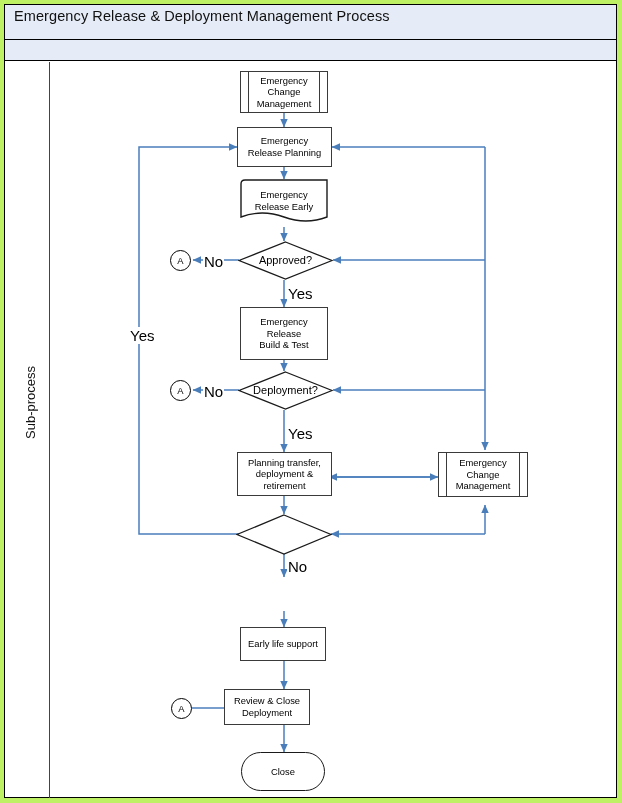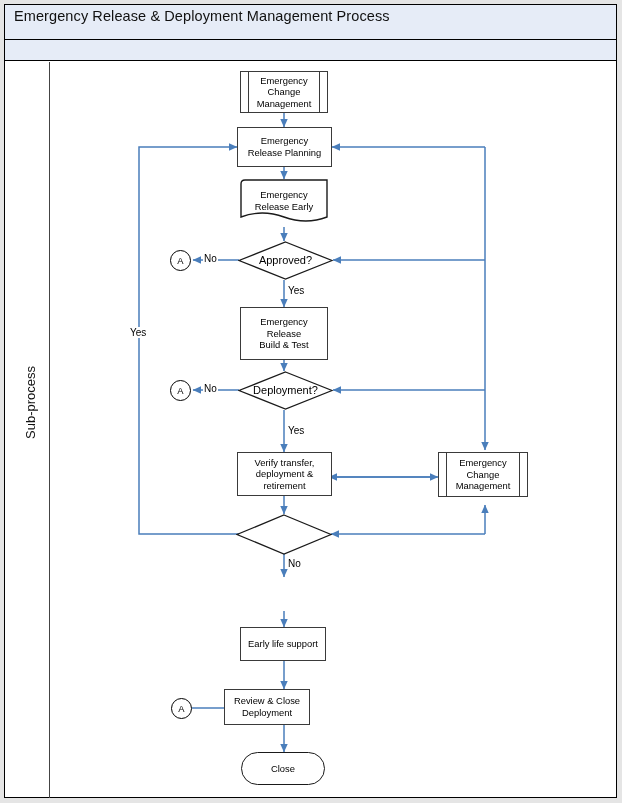--- a/index.html
+++ b/index.html
@@ -8,21 +8,21 @@
     background: #ffffff;
   }
   body {
     font-family: "Liberation Sans", sans-serif;
   }
   #page {
     position: relative;
     width: 622px;
     height: 803px;
     overflow: hidden;
-    background: #e5e5e5;
+    background: #bef264;
   }
   
   .frame {
     position: absolute;
     left: 4px;
     top: 4px;
     width: 613px;
     height: 794px;
     border: 1px solid #000000;
     box-sizing: border-box;
@@ -156,21 +156,21 @@
     align-items: center;
     justify-content: center;
     font-size: 9.4px;
     color: #000000;
     box-sizing: border-box;
     z-index: 3;
   }
   
   .edge-label {
     position: absolute;
-    font-size: 10px;
+    font-size: 15px;
     color: #000000;
     background: #ffffff;
     padding: 0 1px;
     z-index: 4;
     white-space: nowrap;
   }
   
   .edges {
     position: absolute;
     left: 0;
@@ -290,21 +290,21 @@
 
   <div class="diamond-wrap" style="left:238px; top:371px; width:95px; height:39px;">
     <svg width="95" height="39" viewBox="0 0 95 39">
       <path d="M47.5,1 L94,19.5 L47.5,38 L1,19.5 Z" fill="#ffffff" stroke="#1a1a1a" stroke-width="1.3"></path>
     </svg>
     <div class="diamond-label" style="top:14px;">Deployment?</div>
   </div>
 
   <div class="node process" style="left:237px; top:452px; width:95px; height:44px;">
     <div>
-      <div>Verify transfer,</div>
+      <div>Planning transfer,</div>
       <div>deployment &amp;</div>
       <div>retirement</div>
     </div>
   </div>
 
   <div class="node predef" style="left:438px; top:452px; width:90px; height:45px;">
     <div>
       <div>Emergency</div>
       <div>Change</div>
       <div>Management</div>
@@ -322,21 +322,21 @@
     <div>Early life support</div>
   </div>
 
   <div class="node process" style="left:224px; top:689px; width:86px; height:36px;">
     <div>
       <div>Review &amp; Close</div>
       <div>Deployment</div>
     </div>
   </div>
 
-  <div class="node terminator" style="left:241px; top:752px; width:84px; height:33px;">
+  <div class="node terminator" style="left:241px; top:752px; width:84px; height:39px;">
     <div>Close</div>
   </div>
 
   <div class="connector" style="left:170px; top:250px;">
     <span>A</span>
   </div>
   <div class="connector" style="left:170px; top:380px;">
     <span>A</span>
   </div>
   <div class="connector" style="left:171px; top:698px;">

